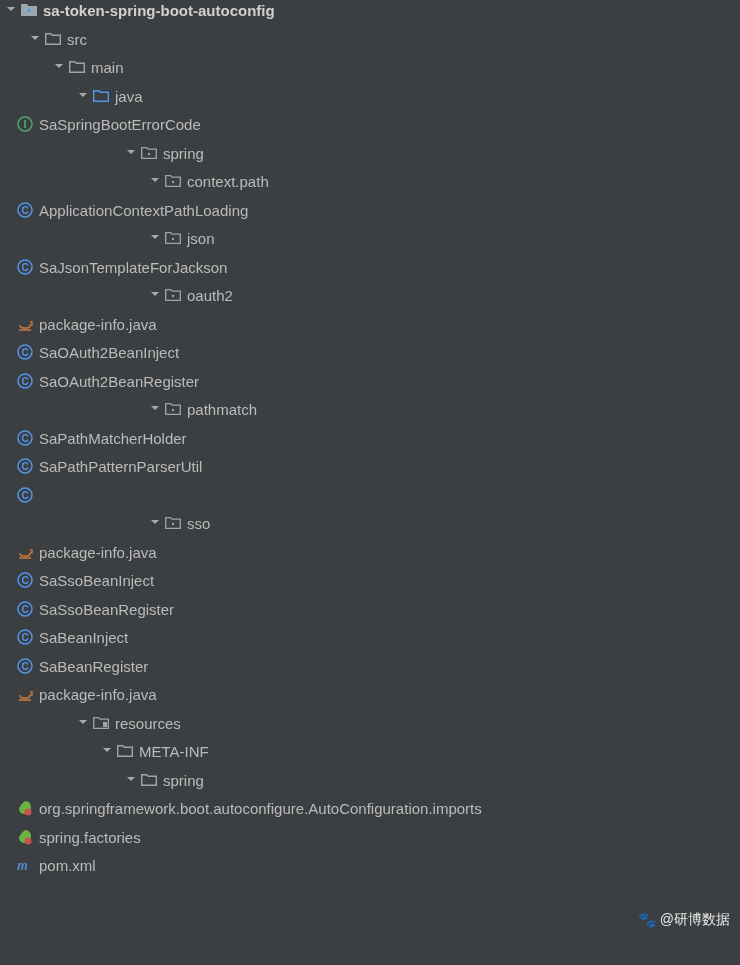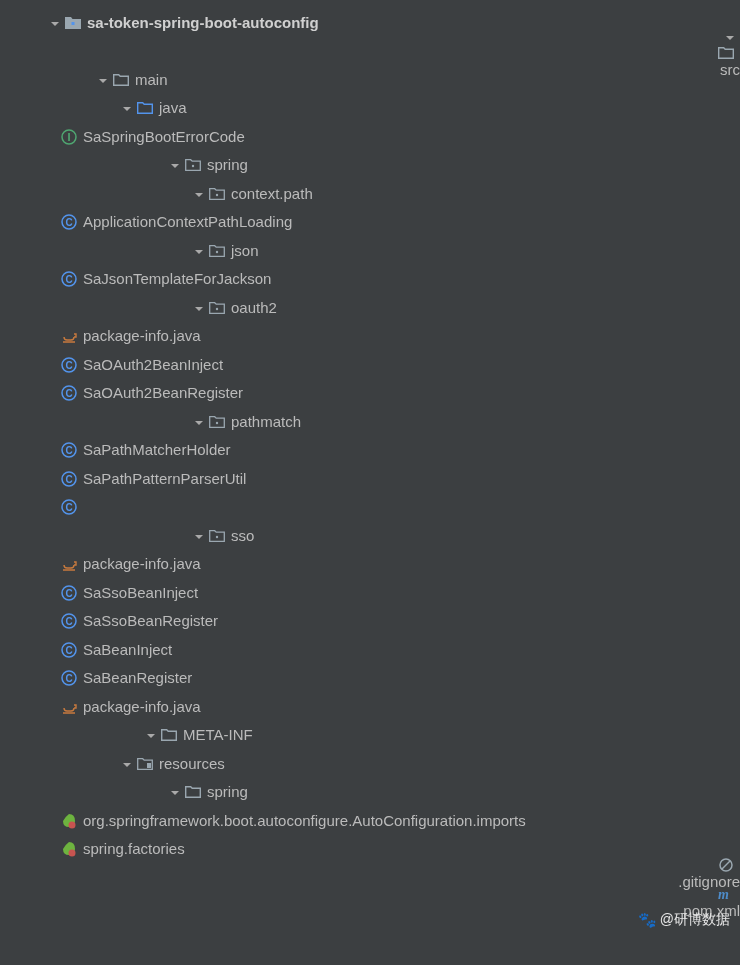--- a/index.html
+++ b/index.html
@@ -15,25 +15,24 @@
       width: 740px;
       height: 965px;
       overflow: hidden;
       position: relative;
     }
     .tree {
       padding-top: 2px;
     }
     .tree-row {
       display: flex;
-      align-items: flex-end;
+      align-items: flex-start;
       height: 28.5px;
       white-space: nowrap;
       cursor: pointer;
-      margin-left: 44px;
     }
     .chevron {
       width: 14px;
       height: 14px;
       display: inline-flex;
       align-items: center;
       justify-content: center;
       margin-right: 3px;
       flex-shrink: 0;
     }
@@ -50,21 +49,21 @@
       flex-shrink: 0;
     }
     .label {
       color: #bbbbbb;
     }
     .label-bold {
       font-weight: 600;
       color: #d0d0d0;
     }
     .indent-0 { padding-left: 4px; }
-    .indent-1 { padding-left: 28px; flex-direction: column; }
+    .indent-1 { padding-left: 28px; }
     .indent-2 { padding-left: 52px; }
     .indent-3 { padding-left: 76px; }
     .indent-4 { padding-left: 100px; }
     .indent-5 { padding-left: 124px; }
     .indent-6 { padding-left: 148px; }
     .indent-7 { padding-left: 172px; }
     .no-chevron { padding-left: 17px; }
     .watermark {
       position: absolute;
       bottom: 36px;
@@ -373,47 +372,47 @@
 
   <div class="tree-row indent-5 no-chevron">
     <span class="icon">
         <svg width="16" height="16" viewBox="0 0 16 16">
           <path fill="none" stroke="#c77a3e" stroke-width="1.4" d="M3 9 Q3 12 6 12 L10 12 Q13 12 13 9 M13 6 L15 6 L15 9 L13 9 M2 14 L14 14"></path>
         </svg>
       </span>
     <span class="label">package-info.java</span>
   </div>
 
+  <div class="tree-row indent-3">
+    <span class="chevron">
+        <svg width="10" height="10" viewBox="0 0 10 10">
+          <path d="M1 3 L5 7 L9 3 Z"></path>
+        </svg>
+      </span>
+    <span class="icon">
+        <svg width="16" height="14" viewBox="0 0 16 14">
+          <path fill="none" stroke="#9aa7b0" stroke-width="1.3" d="M0.7 1.7 L5.7 1.7 L7.2 3.2 L15.3 3.2 L15.3 12.3 L0.7 12.3 Z"></path>
+          <path fill="#9aa7b0" d="M10 6 L14 6 L14 11 L10 11 Z"></path>
+        </svg>
+      </span>
+    <span class="label">resources</span>
+  </div>
+
   <div class="tree-row indent-4">
     <span class="chevron">
         <svg width="10" height="10" viewBox="0 0 10 10">
           <path d="M1 3 L5 7 L9 3 Z"></path>
         </svg>
       </span>
     <span class="icon">
         <svg width="16" height="14" viewBox="0 0 16 14">
           <path fill="none" stroke="#9aa7b0" stroke-width="1.4" d="M0.7 1.7 L5.7 1.7 L7.2 3.2 L15.3 3.2 L15.3 12.3 L0.7 12.3 Z"></path>
         </svg>
       </span>
     <span class="label">META-INF</span>
-  </div>
-
-  <div class="tree-row indent-3">
-    <span class="chevron">
-        <svg width="10" height="10" viewBox="0 0 10 10">
-          <path d="M1 3 L5 7 L9 3 Z"></path>
-        </svg>
-      </span>
-    <span class="icon">
-        <svg width="16" height="14" viewBox="0 0 16 14">
-          <path fill="none" stroke="#9aa7b0" stroke-width="1.3" d="M0.7 1.7 L5.7 1.7 L7.2 3.2 L15.3 3.2 L15.3 12.3 L0.7 12.3 Z"></path>
-          <path fill="#9aa7b0" d="M10 6 L14 6 L14 11 L10 11 Z"></path>
-        </svg>
-      </span>
-    <span class="label">resources</span>
   </div>
 
   <div class="tree-row indent-5">
     <span class="chevron">
         <svg width="10" height="10" viewBox="0 0 10 10">
           <path d="M1 3 L5 7 L9 3 Z"></path>
         </svg>
       </span>
     <span class="icon">
         <svg width="16" height="14" viewBox="0 0 16 14">
@@ -436,29 +435,20 @@
   <div class="tree-row indent-5 no-chevron">
     <span class="icon">
         <svg width="16" height="16" viewBox="0 0 16 16">
           <path fill="#6db33f" d="M8 1 Q14 1 14 8 Q14 14 8 14 Q2 14 2 8 Q5 3 8 1 Z"></path>
           <circle cx="11" cy="12" r="3.5" fill="#c75450"></circle>
         </svg>
       </span>
     <span class="label">spring.factories</span>
   </div>
 
-  <div class="tree-row indent-1 no-chevron">
-    <span class="icon">
-        <svg width="16" height="16" viewBox="0 0 16 16">
-          <circle cx="8" cy="8" r="6" fill="none" stroke="#9aa7b0" stroke-width="1.5"></circle>
-          <line x1="4" y1="12" x2="12" y2="4" stroke="#9aa7b0" stroke-width="1.5"></line>
-        </svg>
-      </span>
-    <span class="label">.gitignore</span>
-  </div>
 
   <div class="tree-row indent-1 no-chevron">
     <span class="icon">
         <svg width="16" height="16" viewBox="0 0 16 16">
           <text x="0" y="13" font-size="14" font-weight="bold" font-style="italic" fill="#4e8cc9" font-family="serif">m</text>
         </svg>
       </span>
     <span class="label">pom.xml</span>
   </div>
 

